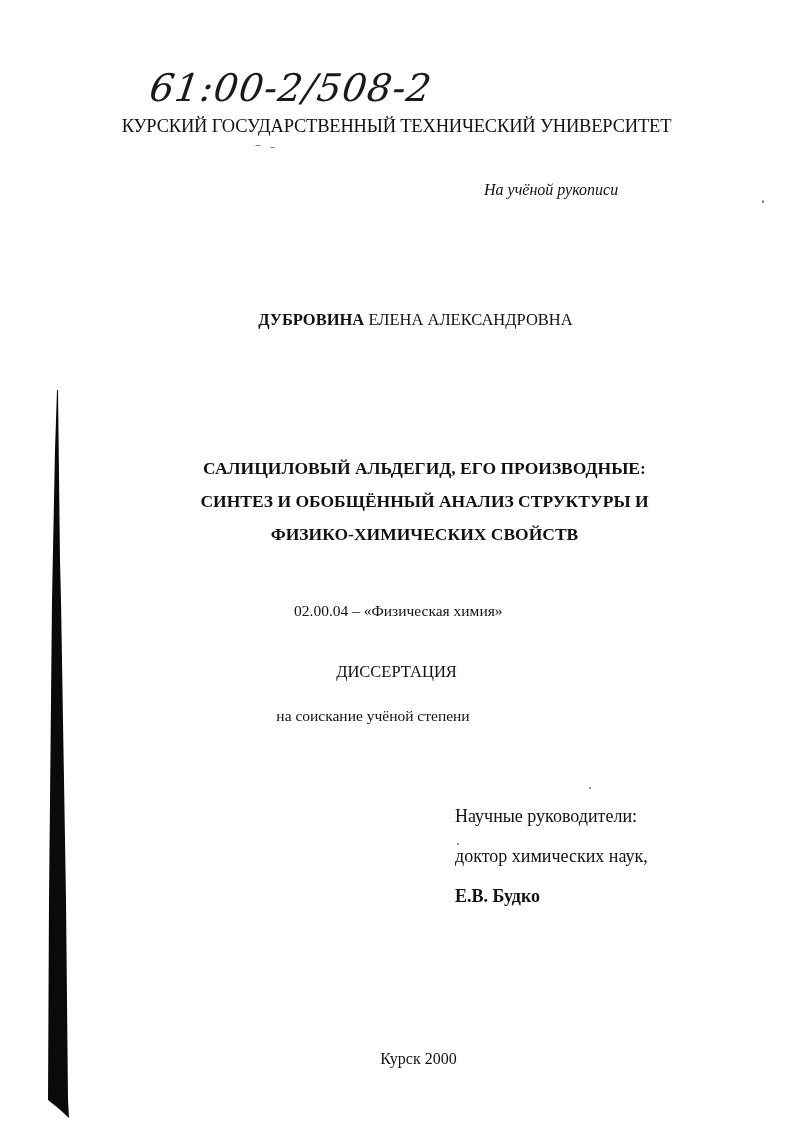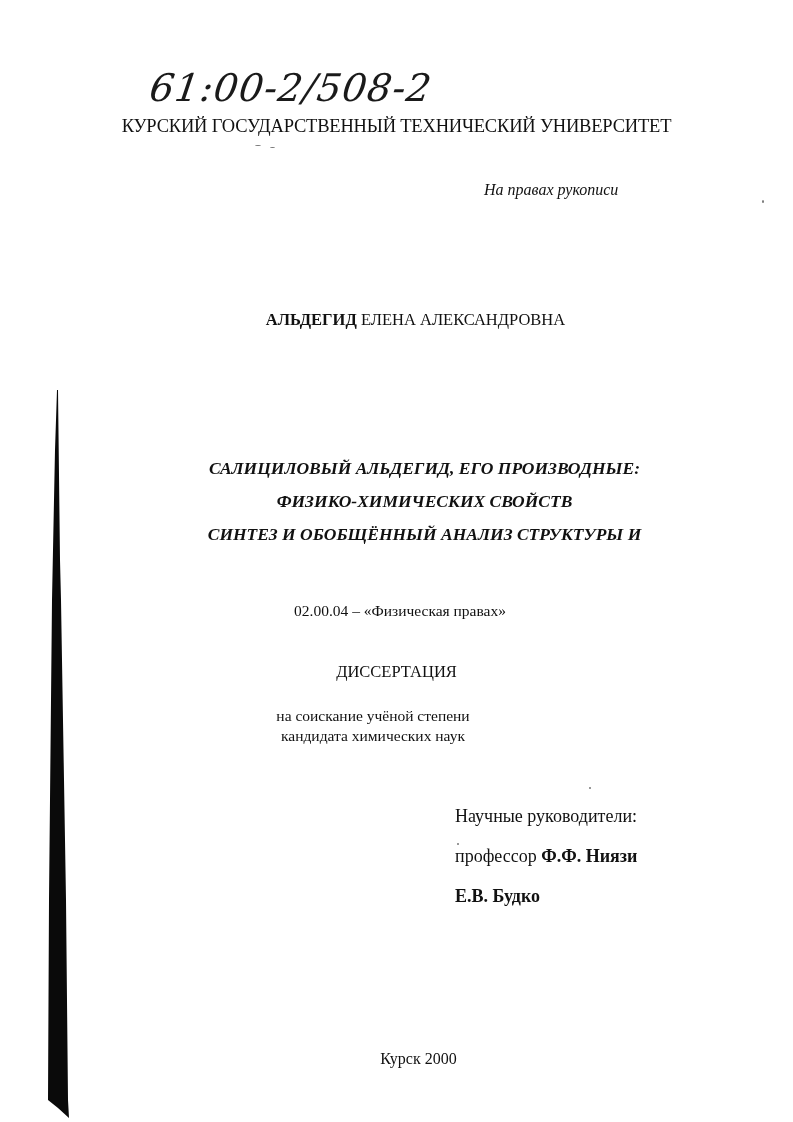--- a/index.html
+++ b/index.html
@@ -58,21 +58,20 @@
     .title {
       left: 0;
       width: 793px;
       top: 452px;
       text-align: center;
       font-size: 17.5px;
       font-weight: bold;
       line-height: 33px;
       padding-left: 56px;
       box-sizing: border-box;
-      font-style: italic;
     }
     .title div { white-space: nowrap; }
     .specialty {
       left: 294px;
       top: 602px;
       font-size: 15.5px;
       white-space: nowrap;
     }
     .doctype {
       left: 0;
@@ -122,45 +121,44 @@
     }
     .speck { background: #777; border-radius: 50%; }
   </style>
 </head>
 <body>
 
 <div class="abs handwritten">61:00-2/508-2</div>
 
 <div class="abs university">КУРСКИЙ ГОСУДАРСТВЕННЫЙ ТЕХНИЧЕСКИЙ УНИВЕРСИТЕТ</div>
 
-<div class="abs rights">На правах рукописи</div>
+<div class="abs rights">На учёной рукописи</div>
 
 <div class="abs author">
-  <b>АЛЬДЕГИД</b><span> ЕЛЕНА АЛЕКСАНДРОВНА</span>
+  <b>ДУБРОВИНА</b><span> ЕЛЕНА АЛЕКСАНДРОВНА</span>
 </div>
 
 <div class="abs title">
   <div>САЛИЦИЛОВЫЙ АЛЬДЕГИД, ЕГО ПРОИЗВОДНЫЕ:</div>
+  <div>СИНТЕЗ И ОБОБЩЁННЫЙ АНАЛИЗ СТРУКТУРЫ И</div>
   <div>ФИЗИКО-ХИМИЧЕСКИХ СВОЙСТВ</div>
-  <div>СИНТЕЗ И ОБОБЩЁННЫЙ АНАЛИЗ СТРУКТУРЫ И</div>
 </div>
 
-<div class="abs specialty">02.00.04 – «Физическая правах»</div>
+<div class="abs specialty">02.00.04 – «Физическая химия»</div>
 
 <div class="abs doctype">ДИССЕРТАЦИЯ</div>
 
 <div class="abs degree">
   <div>на соискание учёной степени</div>
-  <div>кандидата химических наук</div>
 </div>
 
 <div class="abs supervisors">
   <div class="heading">Научные руководители:</div>
   <div class="sup-block">
-    <div><span>профессор </span><b>Ф.Ф. Ниязи</b></div>
+    <div>доктор химических наук,</div>
   </div>
   <div class="sup-block">
     <div><b>Е.В. Будко</b></div>
   </div>
 </div>
 
 <div class="abs city">Курск 2000</div>
 
 <svg class="abs binding-edge" viewBox="0 0 793 1122" width="793" height="1122">
   <polygon points="57,390 58,390 60,560 61,600 66,900 68,1100 69,1118 58,1108 48,1100 49,900 52,600 55,450" fill="#0a0a0a"></polygon>

